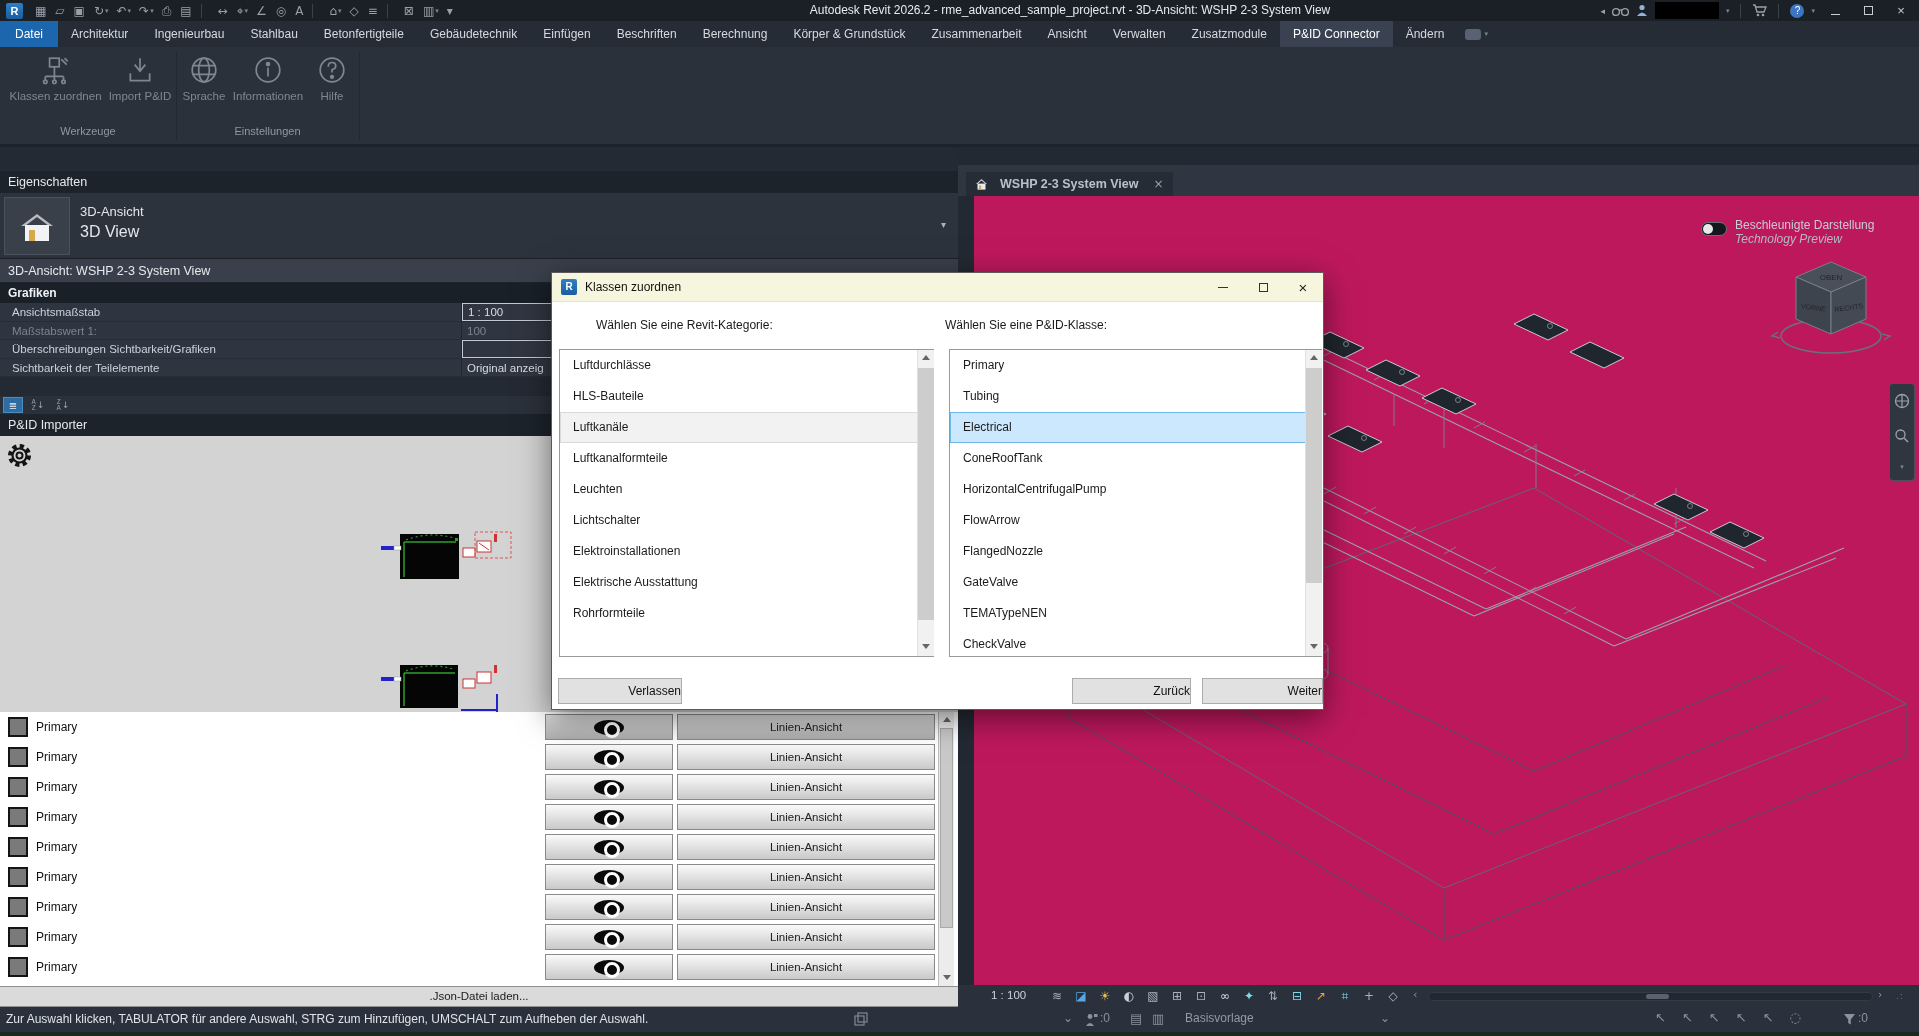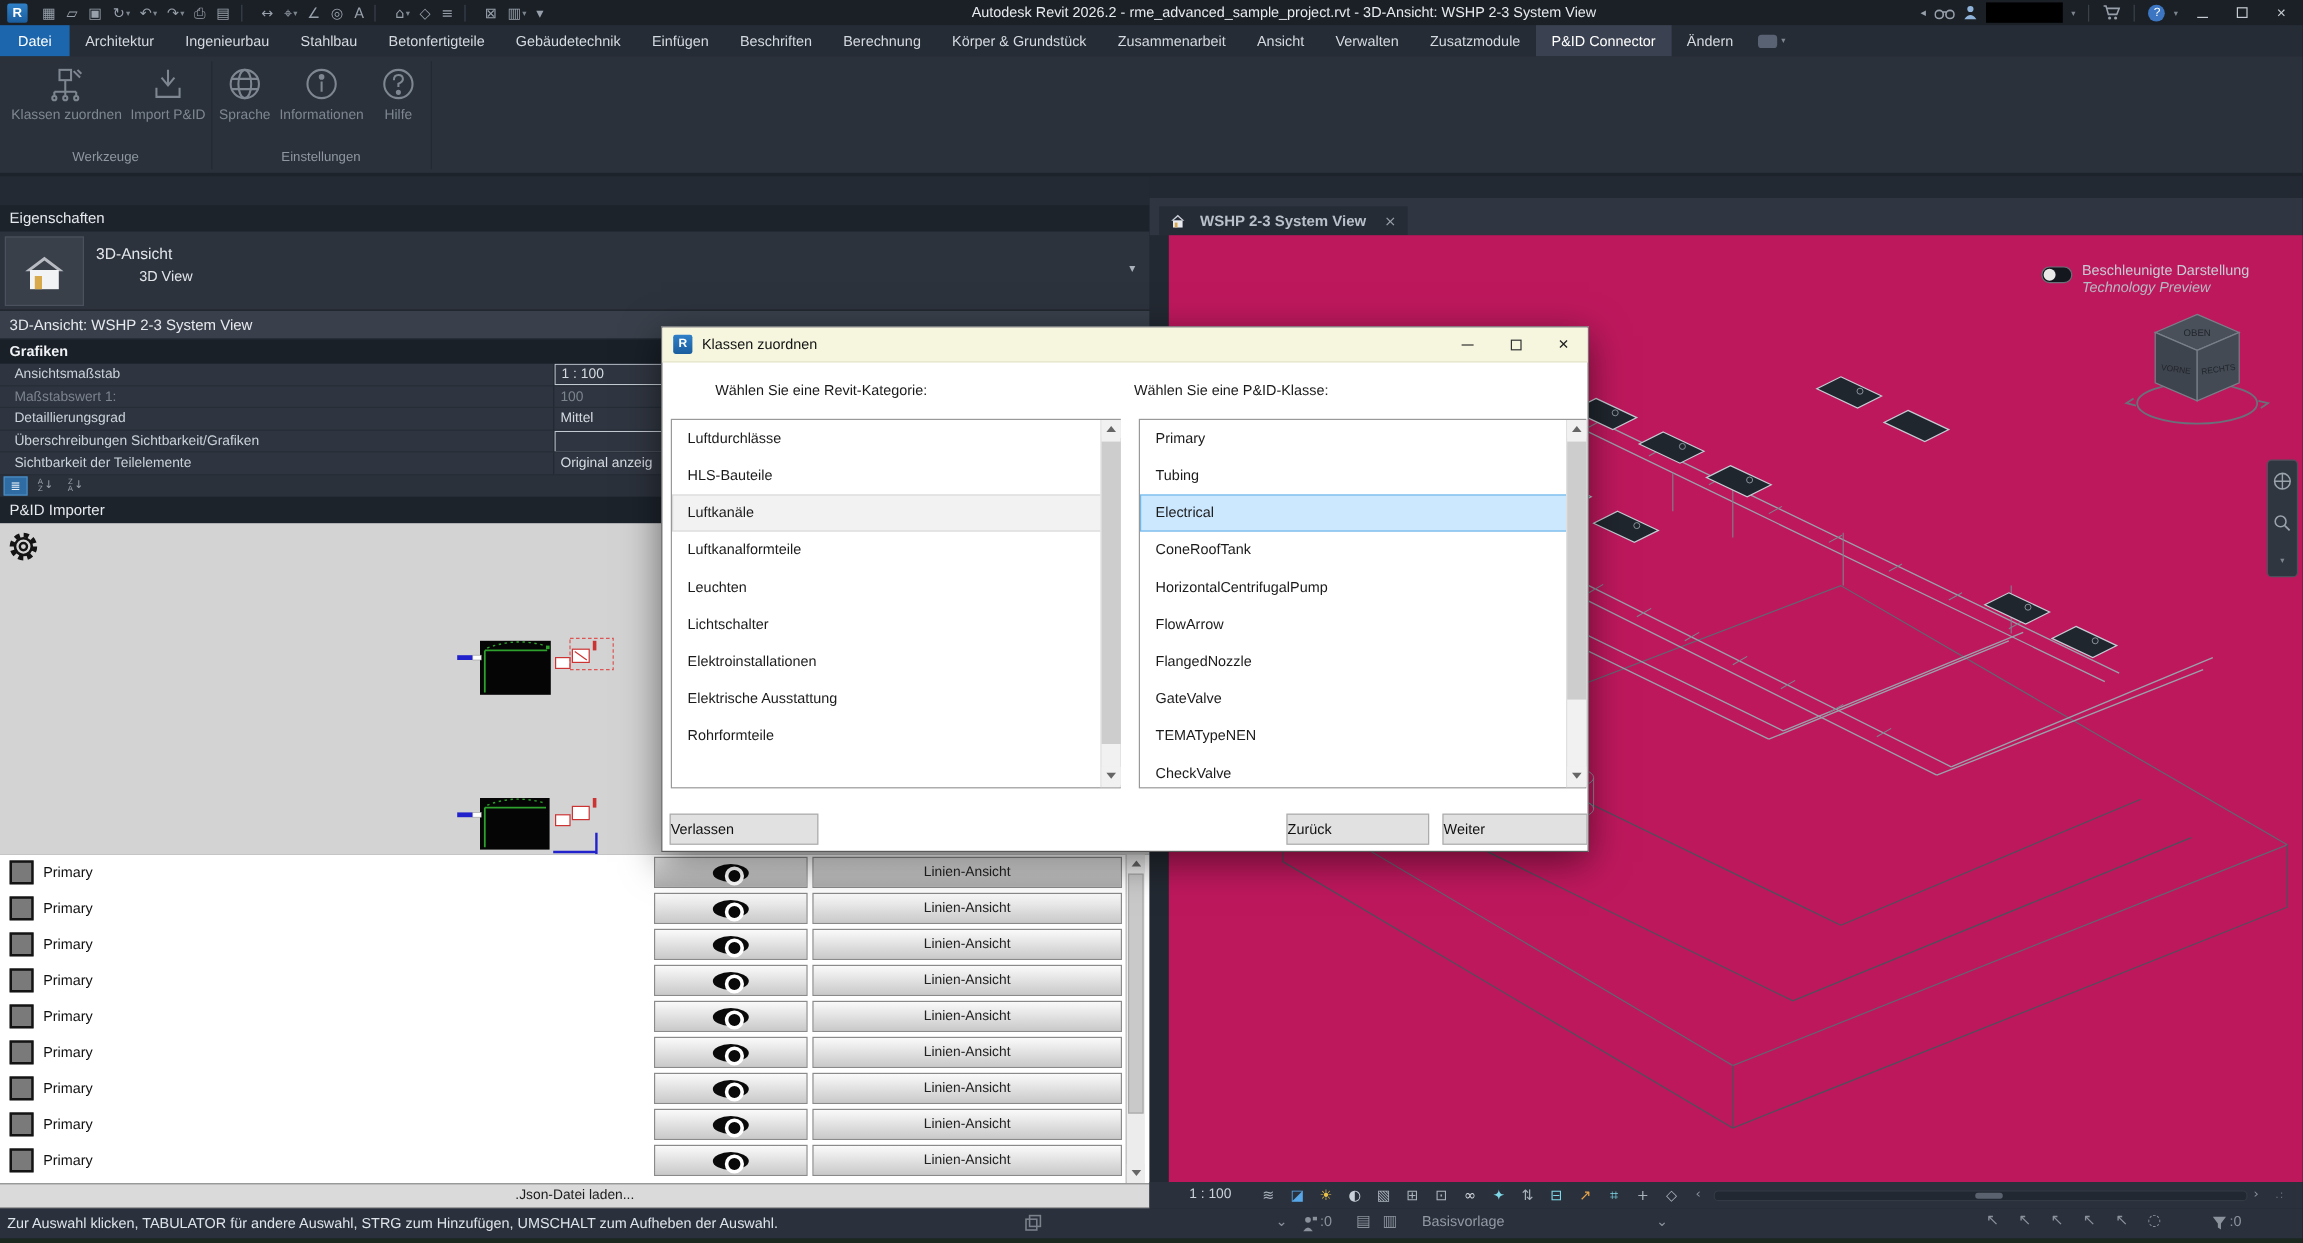--- a/index.html
+++ b/index.html
@@ -40,21 +40,21 @@
   .rib-btn svg { stroke:#7e8791; fill:none; stroke-width:1.6; }
   .pnl-label { position:absolute; top:76px; height:17px; line-height:17px; text-align:center; color:#8f97a1; font-size:11px; }
   .pnl-div { position:absolute; top:4px; width:1px; height:90px; background:#232933; }
 
   
   .leftpanel { left:0; top:147px; width:958px; height:860px; }
   .pal-hdr { position:absolute; left:0; width:958px; background:#1c232b; color:#e6e9ee; font-size:12.5px; padding-left:8px; display:flex; align-items:center; }
   .typebox { top:46px; left:0; width:958px; height:66px; background:#2d333d; border-bottom:1px solid #1a2026; }
   .typeimg { position:absolute; left:4px; top:4px; width:66px; height:58px; background:#39404a; border:1px solid #4b525d; display:flex; align-items:center; justify-content:center; }
   .typename { position:absolute; left:80px; top:11px; font-size:13px; color:#e2e6ea; }
-  .typefam  { position:absolute; left:80px; top:30px; font-size:12px; color:#e2e6ea;margin-left:36px; }
+  .typefam  { position:absolute; left:80px; top:30px; font-size:16px; color:#e2e6ea; }
   .typecaret { position:absolute; right:12px; top:26px; color:#aab1bb; font-size:10px; }
   .selrow { top:112px; left:0; width:958px; height:24px; background:#39404b; border-bottom:1px solid #1d242c; font-size:12.5px; color:#e6e9ed; line-height:24px; padding-left:8px; }
   .sechdr { top:136px; left:0; width:958px; height:20px; background:#192028; font-weight:bold; font-size:12px; color:#f0f2f5; line-height:20px; padding-left:8px; }
   .proprows { top:156px; left:0; width:958px; height:93px; overflow:hidden; display:flex; flex-direction:column; }
   .prow { display:flex; height:18.6px; flex:0 0 18.6px; }
   .plabel { flex:0 0 462px; background:#2e3540; border-bottom:1px solid #262d36; border-right:1px solid #222831; color:#ccd2d9; font-size:11.5px; line-height:18px; padding-left:12px; white-space:nowrap; overflow:hidden; }
   .pval { flex:1; background:#303641; border-bottom:1px solid #262d36; color:#d6dbe1; font-size:11.5px; line-height:18px; padding-left:5px; white-space:nowrap; overflow:hidden; }
   .plabel.dim, .pval.dim { color:#7c848e; }
   .pval.editcell { padding:0; }
   .pval.editcell .pvtext { display:block; height:18px; border:1px solid #c4cad2; padding:0 5px; line-height:16px; }
@@ -130,21 +130,21 @@
   .dlg-label { position:absolute; top:45px; font-size:12px; color:#1a1a1a; }
   .dlist { position:absolute; top:76px; height:308px; background:#fff; border:1px solid #999; overflow:hidden; font-size:12px; color:#1b1b1b; }
   .dlist .litem { height:31px; line-height:31px; padding-left:13px; white-space:nowrap; }
   .cat-list { left:7px; width:375px; }
   .class-list { left:397px; width:373px; }
   .cat-list div.litem:nth-of-type(3) { background:#f2f2f2; outline:1px solid #d9d9d9; outline-offset:-1px; }
   .class-list div.litem:nth-of-type(3) { background:#cce8ff; outline:1px solid #70b8ea; outline-offset:-1px; }
   .lscroll { position:absolute; right:0; top:0; width:17px; height:100%; background:#f1f1f1; border-left:1px solid #e0e0e0; }
   .lscroll .sarr { background:#f1f1f1; width:16px; }
   .lthumb { position:absolute; left:0px; top:18px; width:16px; background:#cdcdcd; }
-  .dlg-btn { position:absolute; top:405px; height:26px; background:#e1e1e1; border:1px solid #acacac; font-size:12px; color:#111; text-align:left; line-height:24px; }
+  .dlg-btn { position:absolute; top:405px; height:26px; background:#e1e1e1; border:1px solid #acacac; font-size:12px; color:#111; text-align:right; line-height:24px; }
 </style>
 </head>
 <body>
 
 <div class="screen">
 
   <div class="abs titlebar">
     <div class="rlogo">R</div>
     <div class="qatgrp">
 
@@ -367,24 +367,20 @@
           <div class="pval editcell">
             <span class="pvtext">1 : 100</span>
           </div>
         </div>
 
         <div class="prow">
           <div class="plabel dim">Maßstabswert 1:</div>
           <div class="pval dim"><span class="pvtext">100</span></div>
         </div>
 
-        <div class="prow">
-          <div class="plabel">Detaillierungsgrad</div>
-          <div class="pval"><span class="pvtext">Mittel</span></div>
-        </div>
 
         <div class="prow">
           <div class="plabel">Überschreibungen Sichtbarkeit/Grafiken</div>
           <div class="pval editcell">
             <span class="pvtext"></span>
           </div>
         </div>
 
         <div class="prow">
           <div class="plabel">Sichtbarkeit der Teilelemente</div>

